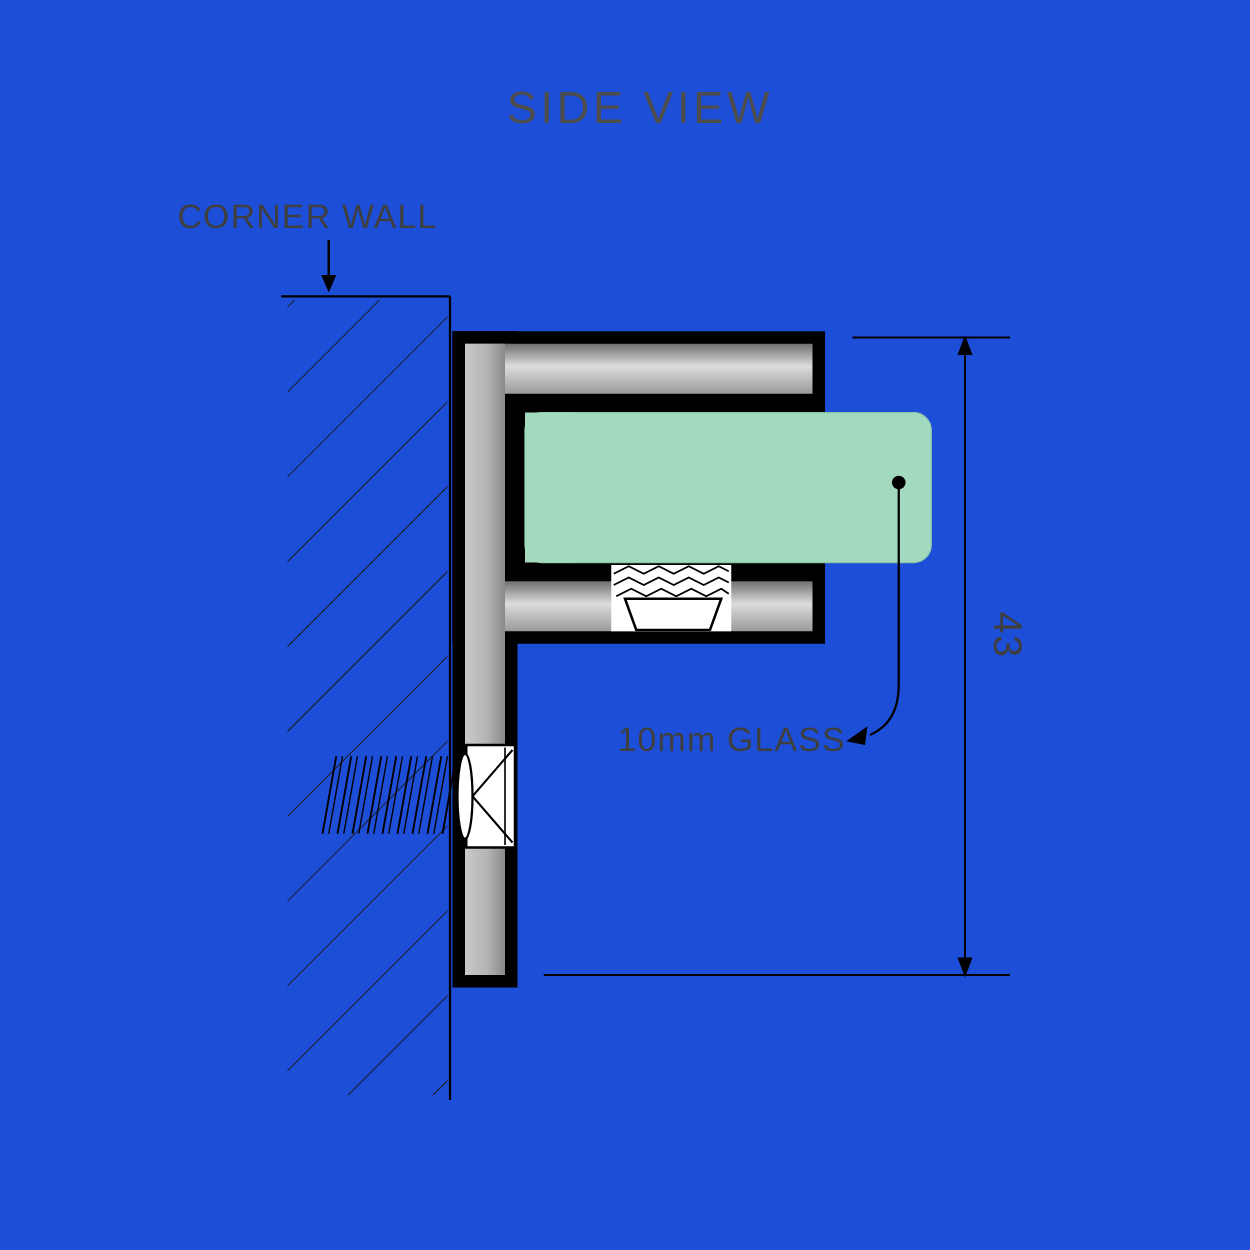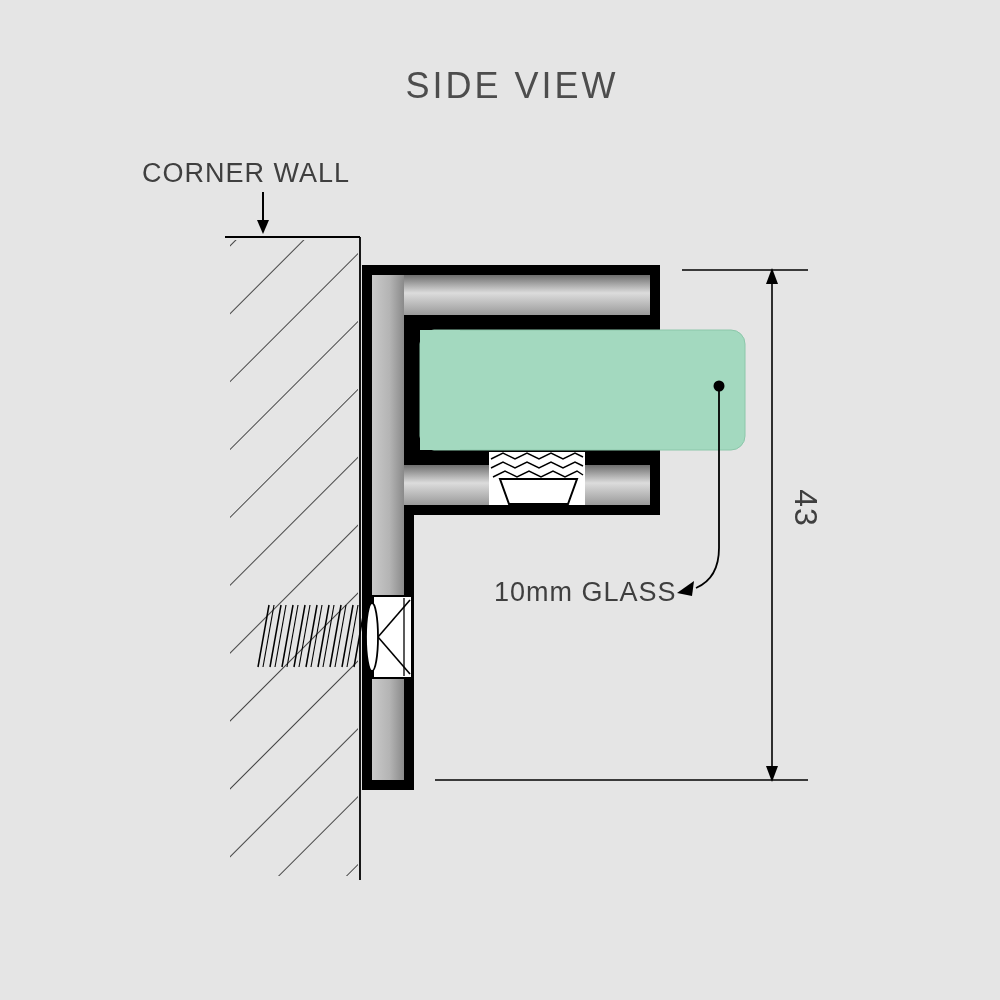--- a/index.html
+++ b/index.html
@@ -1,16 +1,16 @@
 <!DOCTYPE html>
 <html><head>
 <meta charset="utf-8">
 <style>
   html,body{margin:0;padding:0;background:#ffffff;}
-  .stage{position:relative;width:1000px;height:1000px;background:#e5e5e5;overflow:hidden;
+  .stage{position:relative;width:1000px;height:1000px;background:#1d4ed8;overflow:hidden;
          font-family:"Liberation Sans", sans-serif;}
   svg{display:block;}
   text{font-family:"Liberation Sans", sans-serif;}
   .title-text{font-size:36px;letter-spacing:3px;fill:#4d4d4d;}
   .label-text{font-size:27px;letter-spacing:1px;fill:#3f3f3f;}
   .dim-text{font-size:32px;letter-spacing:1px;fill:#3f3f3f;}
 </style>
 </head>
 <body>
 

